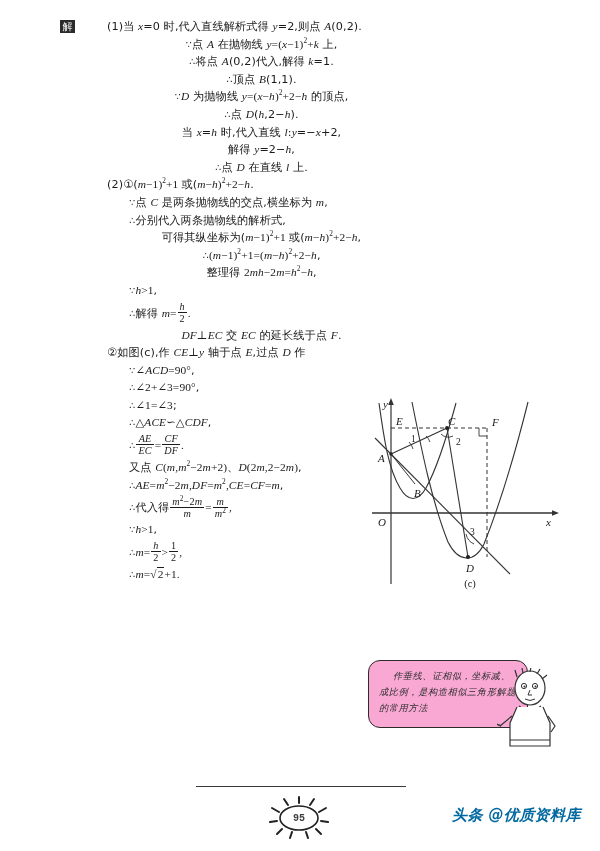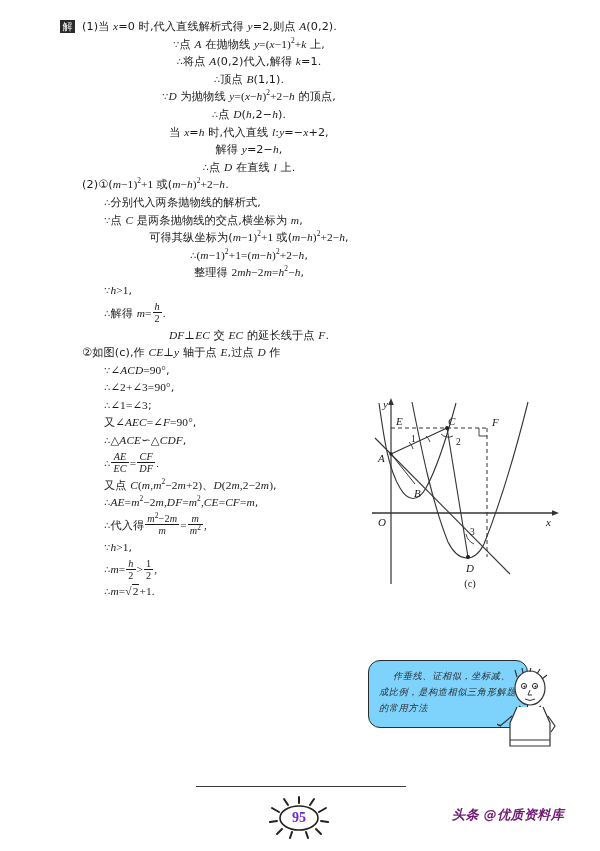--- a/index.html
+++ b/index.html
@@ -48,20 +48,21 @@
     letter-spacing: 0;
   }
   .lines {
     flex: 1 1 auto;
   }
   .ln {
     font-size: 11.4px;
     line-height: 17.6px;
     white-space: nowrap;
     letter-spacing: 0.1px;
+    margin-left: 25px;
   }
   .ind0  { padding-left: 0px; }
   .ind1  { padding-left: 16px; text-align: center; }
   .ind2  { padding-left: 22px; }
   .tall  { line-height: 26px; }
 
   i, .it { font-style: italic; font-family: "Liberation Serif", serif; }
   .cjk { font-style: normal; font-family: "DejaVu Sans", "Liberation Sans", sans-serif; font-size: 11.2px; }
   sup { font-size: 7.4px; vertical-align: super; line-height: 0; }
 
@@ -101,21 +102,21 @@
 
   
   .hint {
     position: absolute;
     left: 368px;
     top: 660px;
     width: 160px;
     height: 68px;
     border: 1.3px solid #2b2b2b;
     border-radius: 12px;
-    background: #7dd3fc;
+    background: #f9a8d4;
     box-sizing: border-box;
     padding: 7px 8px 4px 10px;
   }
   .hint .htxt {
     font-family: "DejaVu Sans", "Liberation Sans", sans-serif;
     font-size: 9.2px;
     line-height: 16px;
     font-style: italic;
     color: #2e2e2e;
     letter-spacing: 0.6px;
@@ -142,34 +143,34 @@
     position: absolute;
     left: 262px;
     top: 793px;
     width: 74px;
     height: 50px;
   }
   .pageno .pnum {
     position: absolute;
     left: 0; top: 0; width: 74px; height: 50px;
     display: flex; align-items: center; justify-content: center;
-    font-family: Liberation Serif, serif;
-    font-size: 14px;
+    font-family: Liberation Mono, monospace;
+    font-size: 10px;
     font-weight: bold;
-    color: #6d28d9;
+    color: #404040;
   }
   .watermark {
     position: absolute;
     left: 452px;
     top: 806px;
     font-family: "DejaVu Sans", "Liberation Sans", sans-serif;
-    font-size: 13px;
+    font-size: 15px;
     font-weight: bold;
     font-style: italic;
-    color: #701a75;
+    color: #0369a1;
     letter-spacing: 0.4px;
     white-space: nowrap;
   }
 </style>
 </head>
 <body>
 
 <div class="page">
 
   <div class="solution">
@@ -211,25 +212,25 @@
 
         <div class="ln ind1">
           <span class="therefore">∴</span><span class="cjk">点 </span><i>D</i><span class="cjk"> 在直线 </span><i>l</i><span class="cjk"> 上.</span>
         </div>
 
         <div class="ln ind0">
           <span class="cjk">(2)①(</span><i>m</i>−1)<sup>2</sup>+1 <span class="cjk">或(</span><i>m</i>−<i>h</i>)<sup>2</sup>+2−<i>h</i><span class="cjk">.</span>
         </div>
 
         <div class="ln ind2">
+          <span class="because">∵</span><span class="cjk">点 </span><i>C</i><span class="cjk"> 是两条抛物线的交点,横坐标为 </span><i>m</i><span class="cjk">,</span>
+        </div>
+
+        <div class="ln ind2">
           <span class="therefore">∴</span><span class="cjk">分别代入两条抛物线的解析式,</span>
-        </div>
-
-        <div class="ln ind2">
-          <span class="because">∵</span><span class="cjk">点 </span><i>C</i><span class="cjk"> 是两条抛物线的交点,横坐标为 </span><i>m</i><span class="cjk">,</span>
         </div>
 
         <div class="ln ind1">
           <span class="cjk">可得其纵坐标为(</span><i>m</i>−1)<sup>2</sup>+1 <span class="cjk">或(</span><i>m</i>−<i>h</i>)<sup>2</sup>+2−<i>h</i><span class="cjk">,</span>
         </div>
 
         <div class="ln ind1">
           <span class="therefore">∴</span>(<i>m</i>−1)<sup>2</sup>+1=(<i>m</i>−<i>h</i>)<sup>2</sup>+2−<i>h</i><span class="cjk">,</span>
         </div>
 
@@ -261,23 +262,20 @@
 
 
         <div class="ln ind2">
           <span class="therefore">∴</span>∠2+∠3=90°<span class="cjk">,</span>
         </div>
 
         <div class="ln ind2">
           <span class="therefore">∴</span>∠1=∠3<span class="cjk">;</span>
         </div>
 
-        <div class="ln ind2">
-          <span class="cjk">又</span>∠<i>AEC</i>=∠<i>F</i>=90°<span class="cjk">,</span>
-        </div>
 
         <div class="ln ind2">
           <span class="therefore">∴</span>△<i>ACE</i>∽△<i>CDF</i><span class="cjk">,</span>
         </div>
 
         <div class="ln ind2 tall">
           <span class="therefore">∴</span><span class="frac"><span class="num"><i>AE</i></span><span class="den"><i>EC</i></span></span>=<span class="frac"><span class="num"><i>CF</i></span><span class="den"><i>DF</i></span></span>.
         </div>
 
         <div class="ln ind2">

